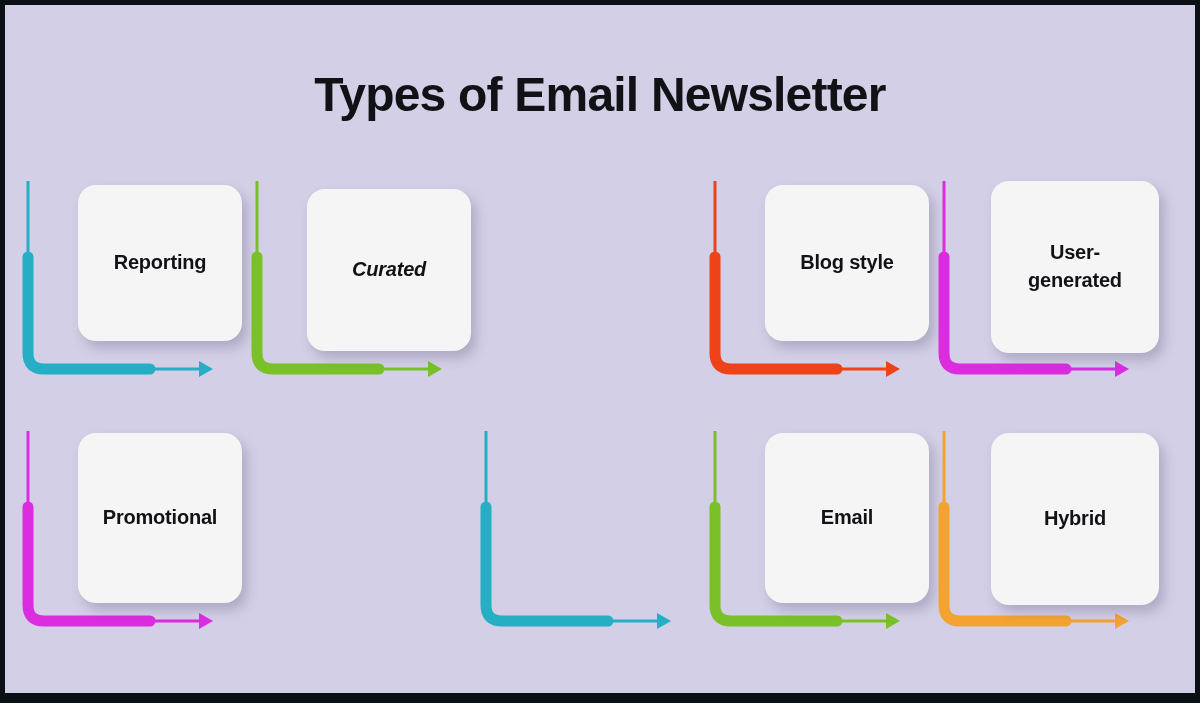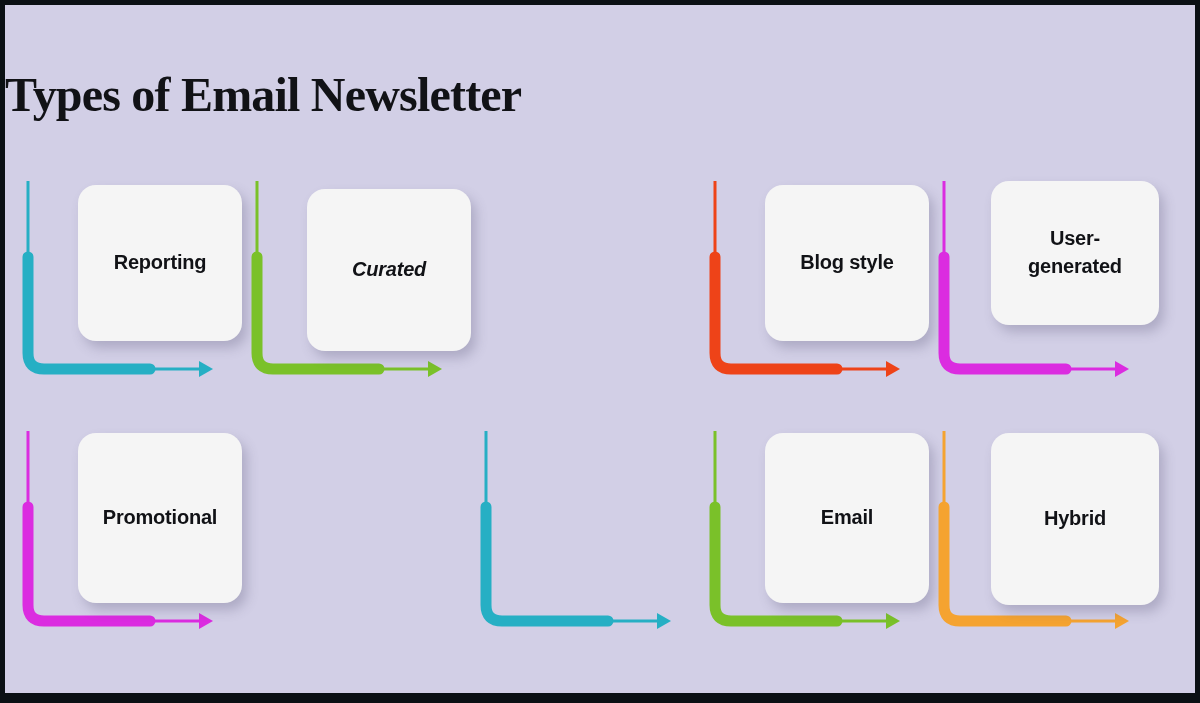--- a/index.html
+++ b/index.html
@@ -21,25 +21,25 @@
     height: 688px;
     background: #d2cfe6;
     overflow: hidden;
   }
 
   #page-title {
     position: absolute;
     left: 0;
     top: 62px;
     width: 1190px;
+    text-align: center;
     font-size: 48px;
     font-weight: 700;
     letter-spacing: -0.8px;
     color: #111216;
-    font-family: Liberation Serif, serif;
   }
 
   
   .row {
     position: absolute;
     left: 0;
     width: 1190px;
     height: 250px;
   }
   #row-1 { top: 168px; }
@@ -91,21 +91,21 @@
   
   #row-1 .card {
     left: 65px;
     top: 12px;
     width: 164px;
     height: 156px;
   }
   
   #row-1 .item.col-1 .card { top: 16px; height: 162px; font-style: italic; }
   #row-1 .item.col-2 .card { top: 12px; height: 172px; }
-  #row-1 .item.col-4 .card { left: 62px; top: 8px; width: 168px; height: 144px; }
+  #row-1 .item.col-4 .card { left: 62px; top: 8px; width: 168px; height: 172px; }
 
   
   #row-2 .card {
     left: 65px;
     top: 10px;
     width: 164px;
     height: 170px;
   }
   #row-2 .item.col-2 .card { top: 10px; height: 172px; }
   #row-2 .item.col-4 .card { left: 62px; top: 10px; width: 168px; height: 172px; }

